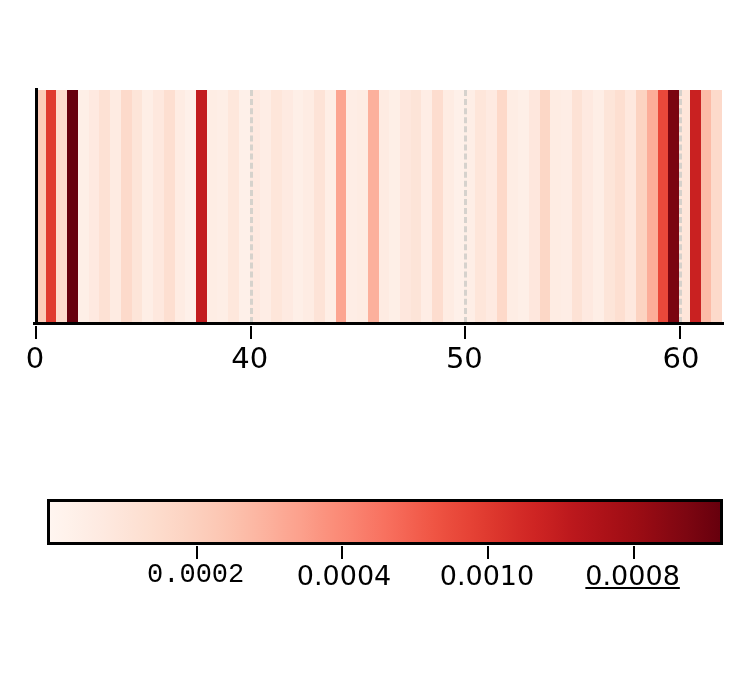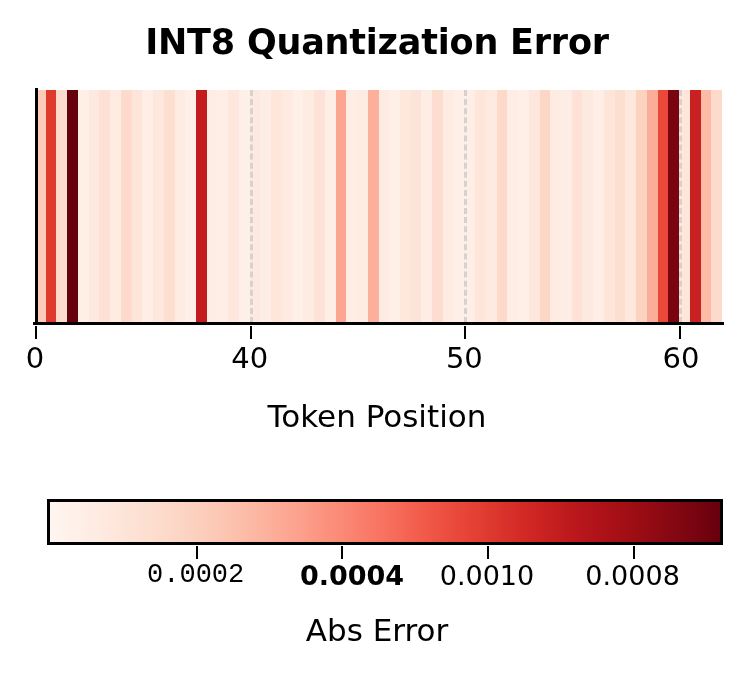--- a/index.html
+++ b/index.html
@@ -106,21 +106,20 @@
     text-align:center;font-size:31px;color:#000;
     font-family:"DejaVu Sans", sans-serif;
     white-space:nowrap;
   }
 </style>
 </head>
 <body>
 
 <div id="figure">
 
-  <div id="chart-title">INT8 Quantization Error</div>
 
   <div id="heatmap-axes">
     <div id="heatmap-strip">
         <div class="cell" title="token 0: 0.000215" style="background: rgb(252, 204, 185);"></div>
         <div class="cell" title="token 1: 0.0006" style="background: rgb(224, 58, 47);"></div>
         <div class="cell" title="token 2: 0.00015" style="background: rgb(253, 219, 204);"></div>
         <div class="cell" title="token 3: 0.00092" style="background: rgb(103, 0, 13);"></div>
         <div class="cell" title="token 4: 0.00004" style="background: rgb(254, 239, 231);"></div>
         <div class="cell" title="token 5: 0.000075" style="background: rgb(254, 233, 224);"></div>
         <div class="cell" title="token 6: 0.00012" style="background: rgb(253, 225, 212);"></div>
@@ -197,33 +196,31 @@
       <div class="xtick" style="left: 464.375px;"></div>
       <div class="xtick" style="left: 679.062px;"></div>
     </div>
   <div id="xticklabels-layer">
       <div class="xticklabel" style="left: 35px;">0</div>
       <div class="xticklabel" style="left: 249.688px;">40</div>
       <div class="xticklabel" style="left: 464.375px;">50</div>
       <div class="xticklabel" style="left: 681px;">60</div>
     </div>
 
-  <div id="xaxis-label">Token Position</div>
 
   <div id="colorbar-wrap">
     <div id="colorbar-gradient" style="background: linear-gradient(to right, rgb(255, 245, 240) 0%, rgb(255, 242, 235) 2.5%, rgb(254, 238, 230) 5%, rgb(254, 234, 225) 7.5%, rgb(254, 230, 219) 10%, rgb(253, 226, 213) 12.5%, rgb(253, 222, 207) 15%, rgb(253, 217, 201) 17.5%, rgb(252, 212, 195) 20%, rgb(252, 206, 188) 22.5%, rgb(252, 200, 181) 25%, rgb(252, 193, 173) 27.5%, rgb(252, 185, 165) 30%, rgb(252, 177, 157) 32.5%, rgb(252, 168, 148) 35%, rgb(252, 160, 140) 37.5%, rgb(251, 150, 130) 40%, rgb(251, 141, 121) 42.5%, rgb(250, 132, 113) 45%, rgb(249, 122, 104) 47.5%, rgb(248, 113, 95) 50%, rgb(245, 103, 86) 52.5%, rgb(242, 93, 76) 55%, rgb(239, 84, 67) 57.5%, rgb(234, 75, 60) 60%, rgb(230, 67, 54) 62.5%, rgb(224, 59, 48) 65%, rgb(218, 51, 43) 67.5%, rgb(212, 43, 39) 70%, rgb(206, 36, 35) 72.5%, rgb(198, 31, 32) 75%, rgb(189, 25, 29) 77.5%, rgb(181, 21, 27) 80%, rgb(173, 18, 24) 82.5%, rgb(165, 15, 22) 85%, rgb(156, 13, 20) 87.5%, rgb(146, 10, 19) 90%, rgb(135, 8, 18) 92.5%, rgb(125, 6, 17) 95%, rgb(114, 3, 15) 97.5%, rgb(103, 0, 13) 100%);"></div>
   </div>
   <div id="cbticks-layer">
       <div class="cbtick" style="left: 195.652px;"></div>
       <div class="cbtick" style="left: 341.304px;"></div>
       <div class="cbtick" style="left: 486.957px;"></div>
       <div class="cbtick" style="left: 632.609px;"></div>
     </div>
   <div id="cbticklabels-layer">
       <div class="cbticklabel" style="left: 195.652px; font-family: Liberation Mono, monospace;">0.0002</div>
-      <div class="cbticklabel" style="left: 352px; font-weight: bold;">0.0004</div>
+      <div class="cbticklabel" style="left: 344px;">0.0004</div>
       <div class="cbticklabel" style="left: 486.957px;">0.0010</div>
-      <div class="cbticklabel" style="left: 632.609px;">0.0008</div>
-    </div>
-
-  <div id="colorbar-label">Abs Error</div>
+      <div class="cbticklabel" style="left: 632.609px; text-decoration: underline;">0.0008</div>
+    </div>
+
 
 </div>
 
 </body></html>

